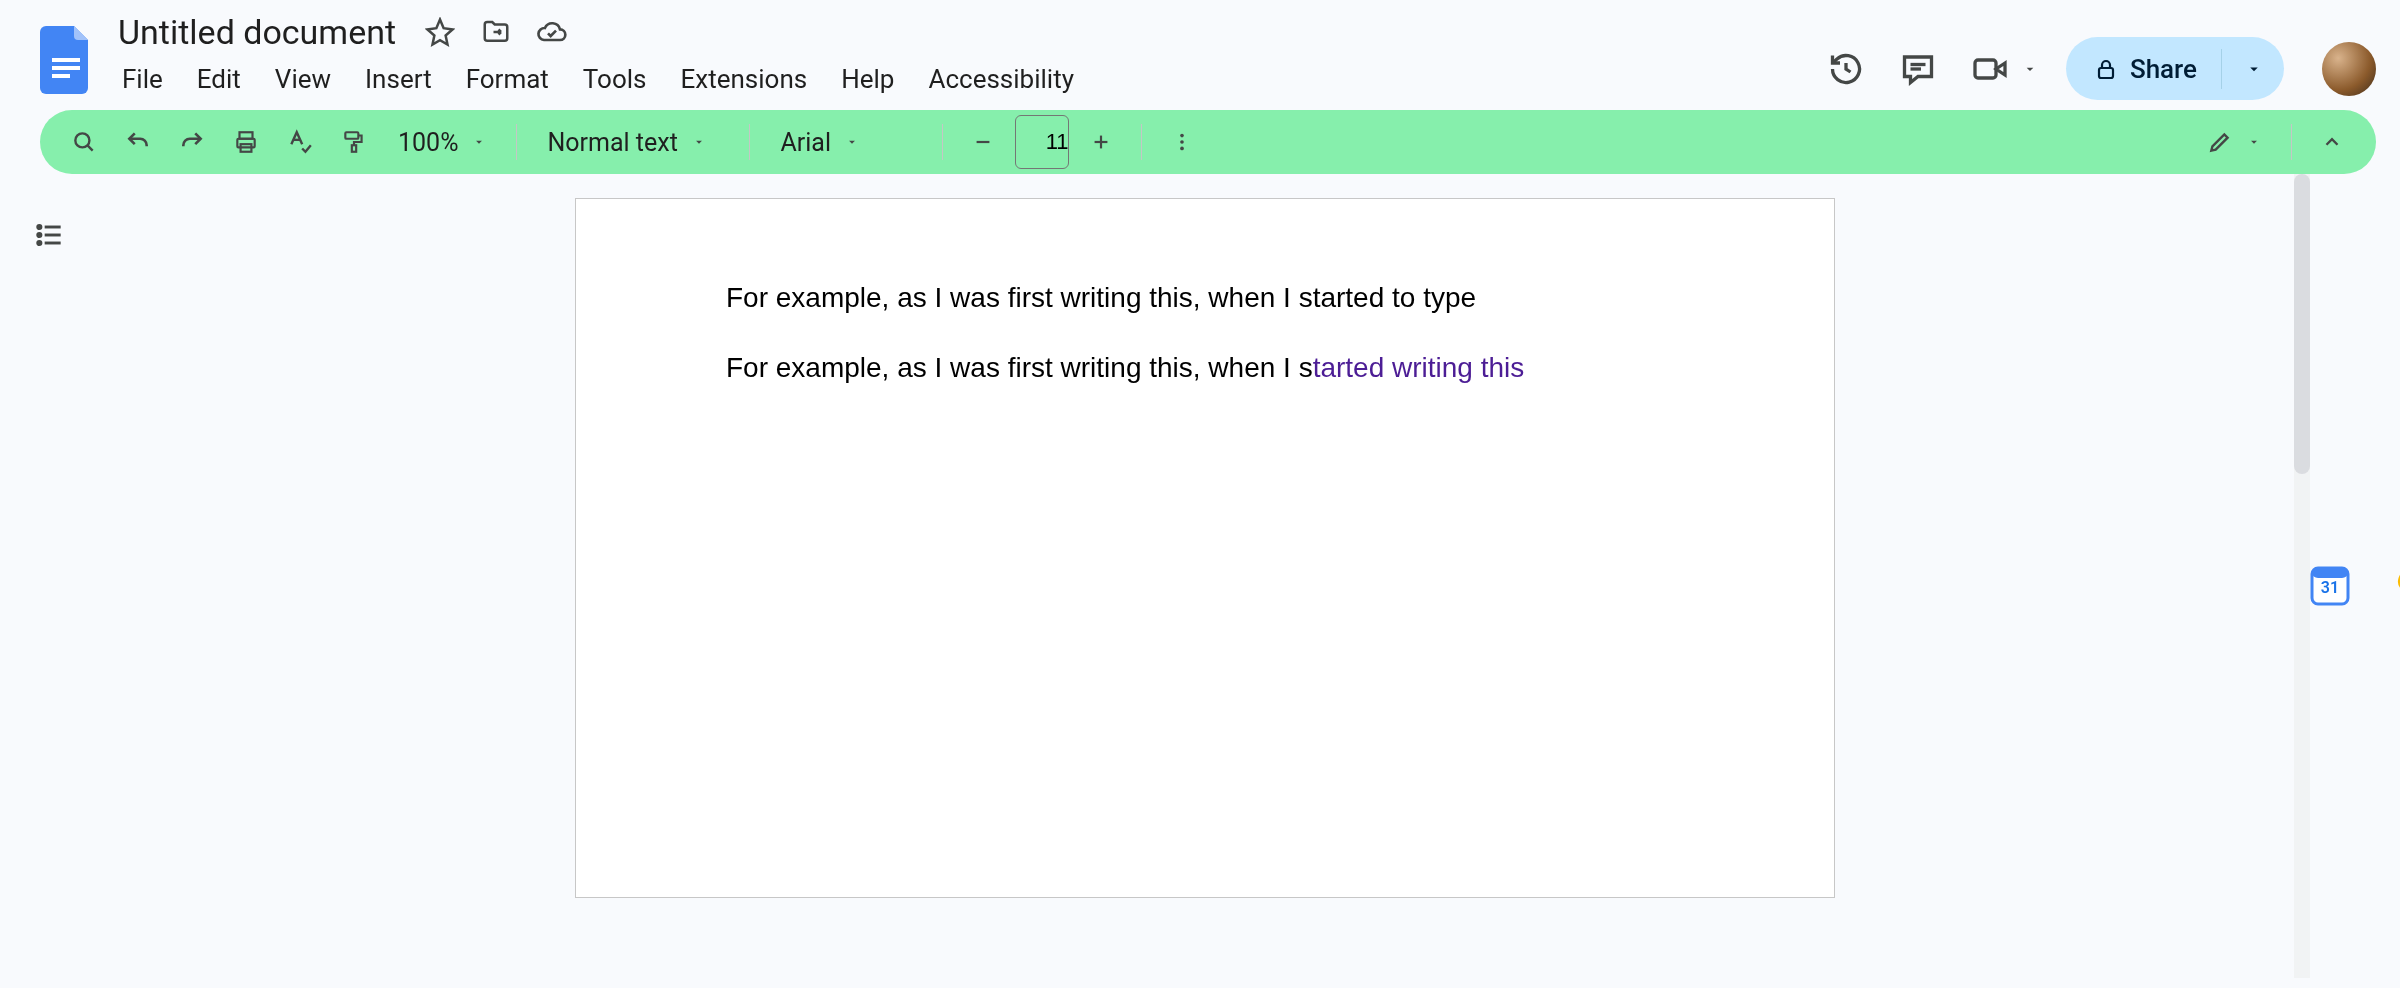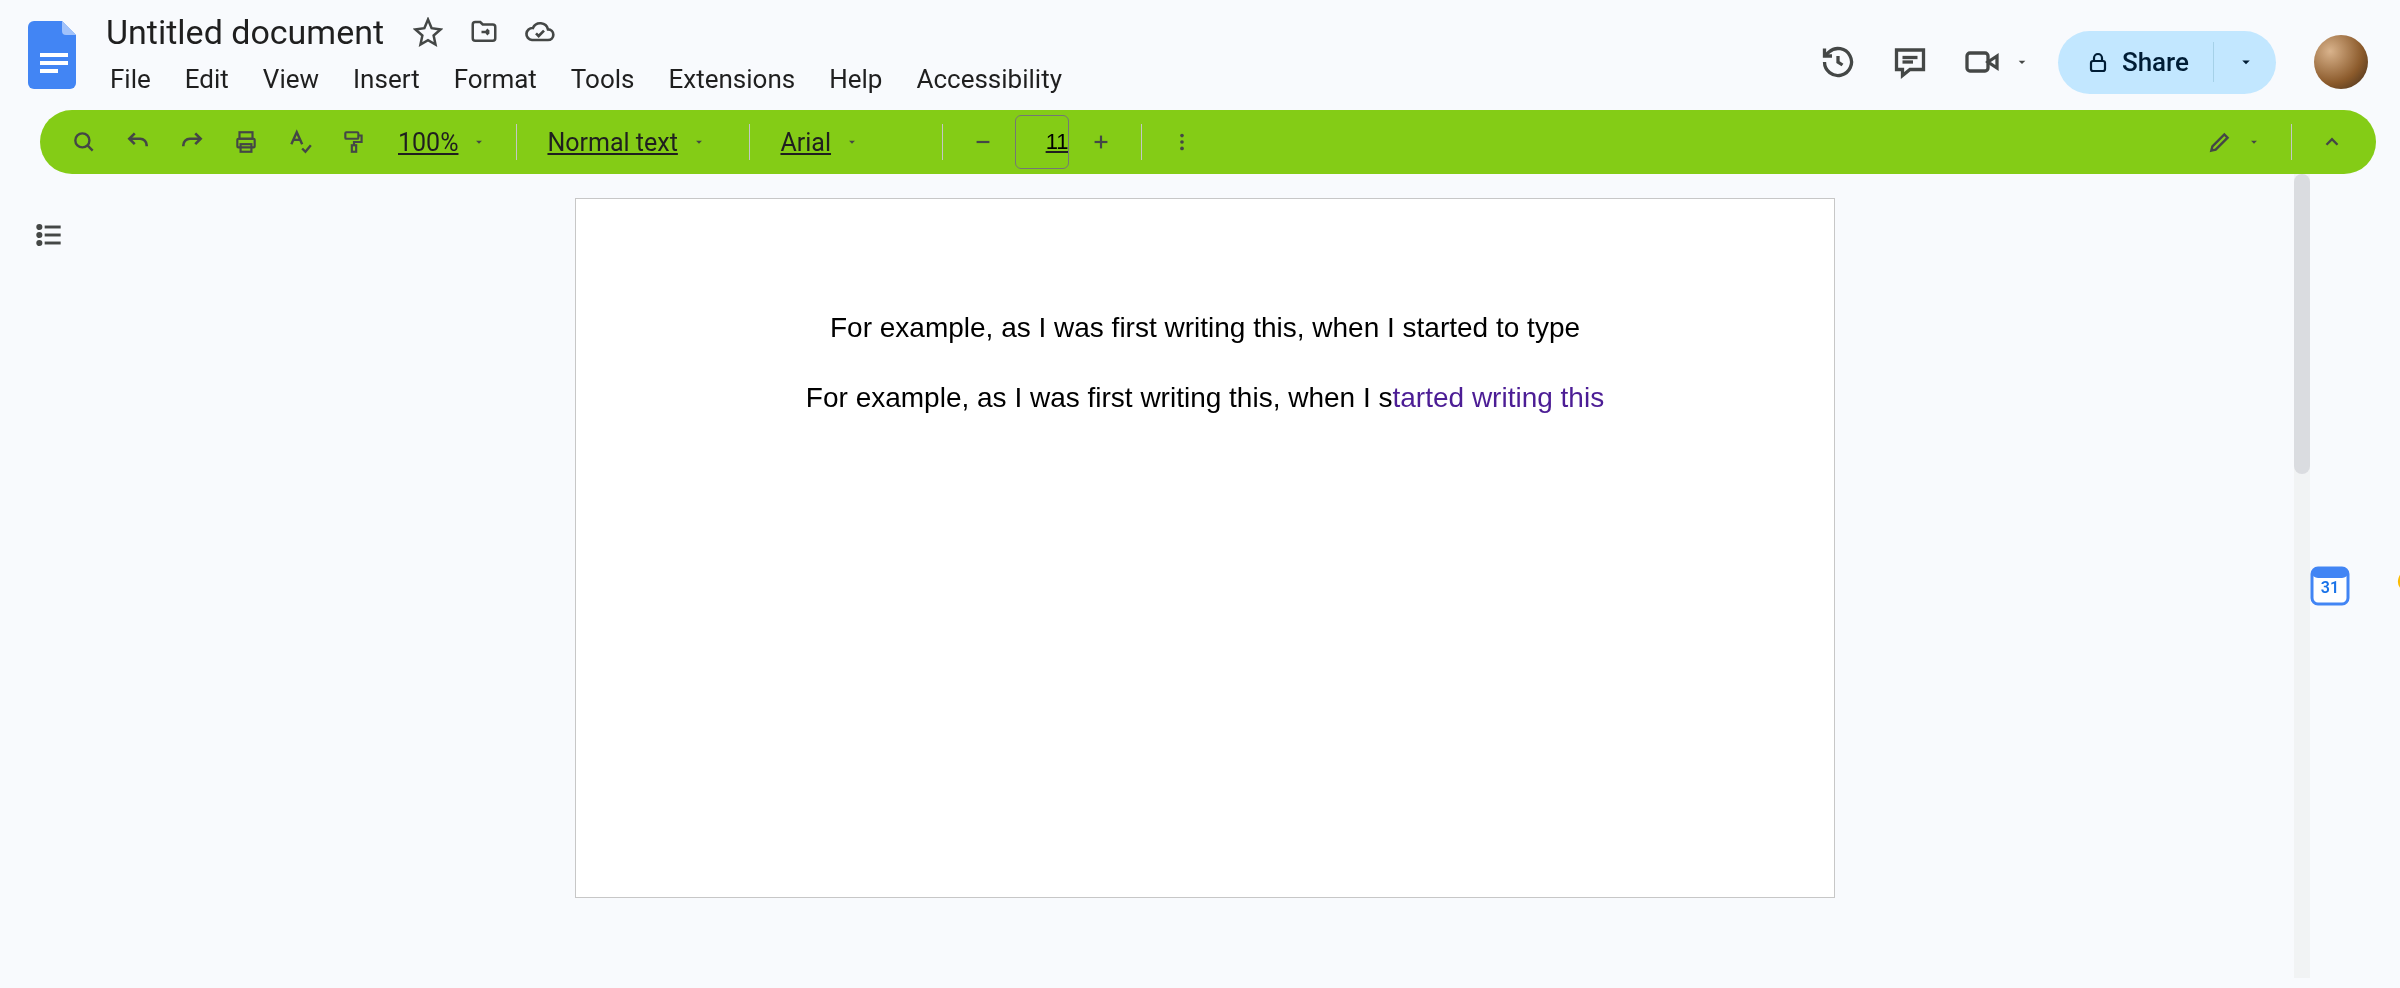--- a/index.html
+++ b/index.html
@@ -7,23 +7,24 @@
     font-family: "Google Sans", Roboto, Arial, sans-serif;
     background: #f8fafd;
     width: 2400px;
     height: 988px;
     overflow: hidden;
     color: #1f1f1f;
   }
   
   .header {
     display: flex;
-    align-items: center;
-    padding: 10px 32px 0 24px;
+    align-items: flex-end;
+    padding: 10px 24px 0 24px;
     height: 100px;
+    margin-left: 12px;
   }
   .docs-logo {
     width: 60px; height: 80px;
     display: flex; align-items: center; justify-content: center;
     margin-right: 10px;
     cursor: pointer;
   }
   .header-center {
     flex: 1;
     display: flex;
@@ -96,28 +97,27 @@
     cursor: pointer;
   }
   
   .toolbar-wrap {
     padding: 10px 24px 0 40px;
     display: flex;
     align-items: center;
   }
   .toolbar {
     flex: 1;
-    background: #84cc16;
+    background: #86efac;
     border-radius: 40px;
     height: 64px;
     display: flex;
     align-items: center;
     padding: 0 20px;
     gap: 6px;
-    text-decoration: underline;
   }
   .tb-btn {
     min-width: 48px; height: 48px;
     display: flex; align-items: center; justify-content: center;
     color: #444746;
     cursor: pointer;
     border-radius: 6px;
   }
   .tb-sep {
     width: 1px; height: 36px; background: #c4c7c5; margin: 0 10px;
@@ -159,22 +159,21 @@
     flex:1;
     position: relative;
     padding-top: 24px;
   }
   .page {
     margin: 0 auto;
     width: 1260px;
     min-height: 700px;
     background: #fff;
     border: 1px solid #c7c7c7;
-    padding: 108px 150px;
-    text-align: center;
+    padding: 78px 150px;
   }
   .doc-line {
     font-family: Arial, sans-serif;
     font-size: 28px;
     line-height: 1.5;
     color: #000;
     margin-bottom: 28px;
   }
   .suggestion { color: #4c1d95; }
   .right-rail {

